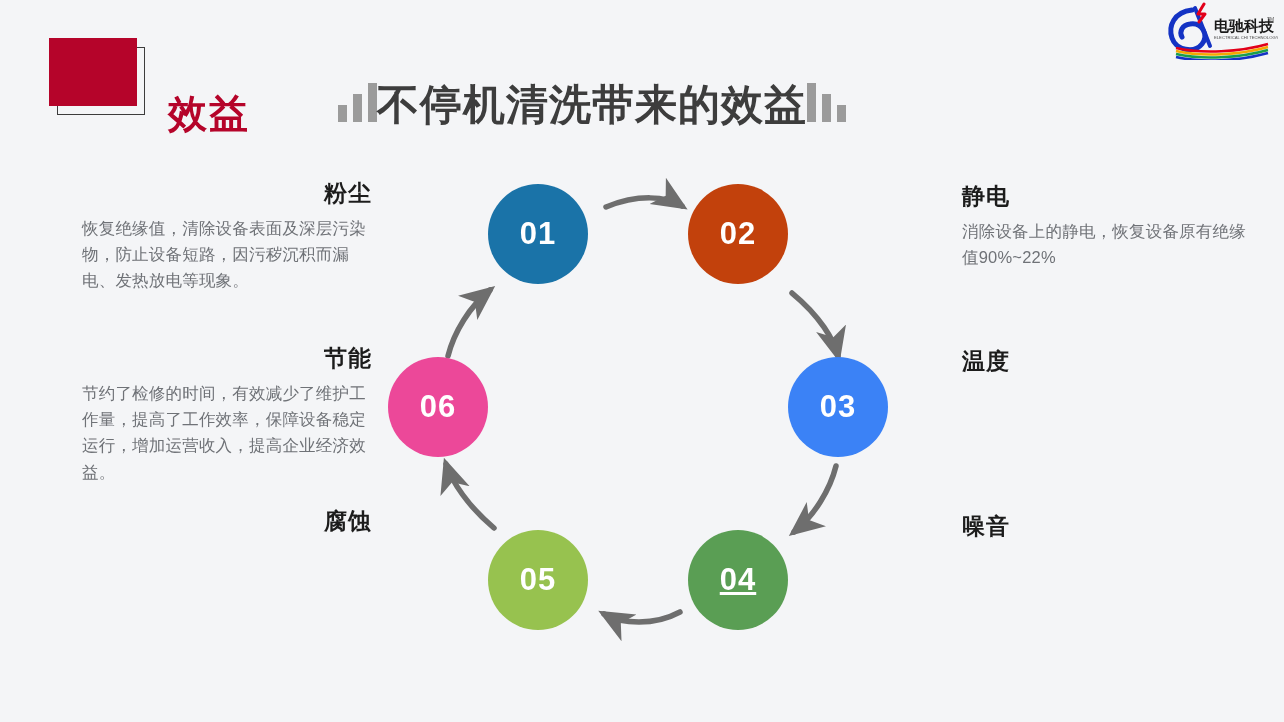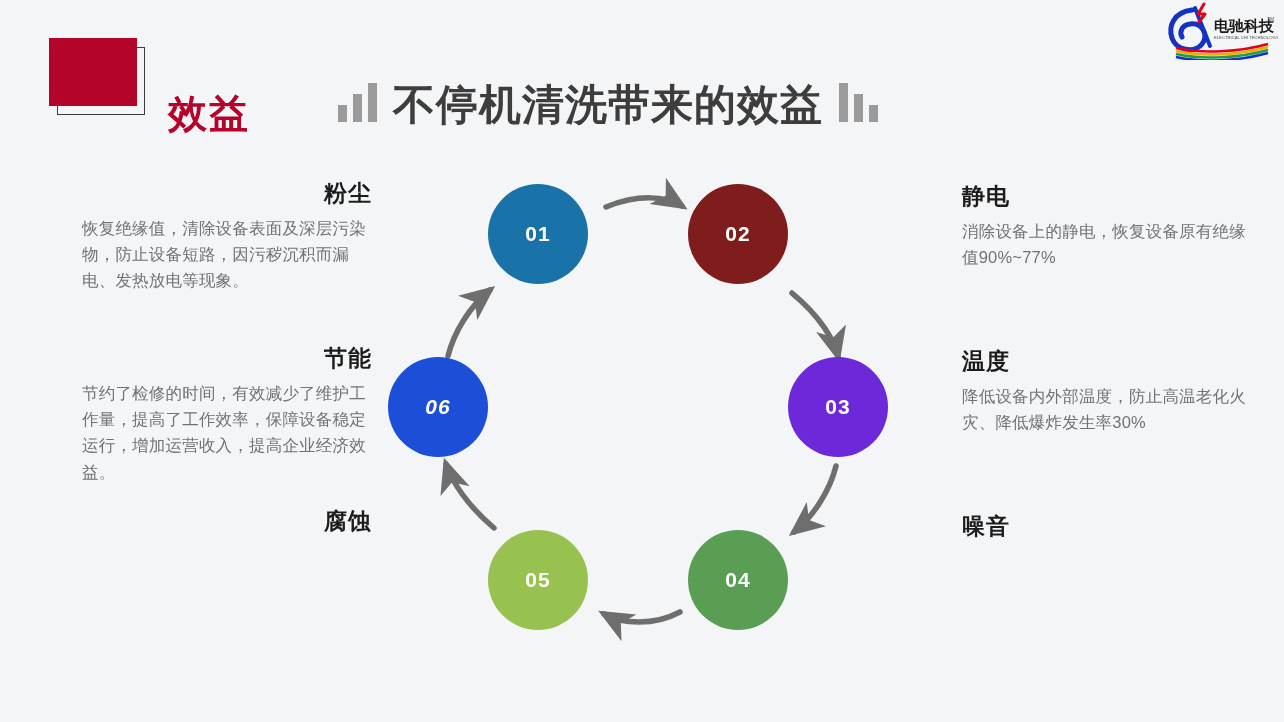--- a/index.html
+++ b/index.html
@@ -59,21 +59,20 @@
     white-space: nowrap;
     margin-top: 45px;
   }
 
   .title-row {
     position: absolute;
     left: 338px;
     top: 66px;
     display: flex;
     align-items: flex-end;
-    gap: 16px;
     height: 62px;
   }
   .bars {
     display: flex;
     align-items: flex-end;
     gap: 6px;
     height: 42px;
     padding-bottom: 6px;
   }
   .bars span {
@@ -123,21 +122,21 @@
   }
   .node {
     position: absolute;
     width: 100px;
     height: 100px;
     border-radius: 50%;
     display: flex;
     align-items: center;
     justify-content: center;
     color: #ffffff;
-    font-size: 21px;
+    font-size: 31px;
     font-weight: bold;
     letter-spacing: 1px;
   }
   .node-01 { left: 118px; top: 24px;  background: #1a73a8; }
   .node-02 { left: 318px; top: 24px;  background: #2f9bdb; }
   .node-03 { left: 418px; top: 197px; background: #1ba3aa; }
   .node-04 { left: 318px; top: 370px; background: #5a9e54; }
   .node-05 { left: 118px; top: 370px; background: #97c24f; text-align: center; }
   .node-06 { left: 18px;  top: 197px; background: #fbb900; }
 
@@ -229,58 +228,57 @@
 
         <path d="M124 368 C98 346, 82 322, 76 304"></path>
 
         <path d="M78 196 C84 172, 100 146, 120 130"></path>
       </g>
     </svg>
 
     <div class="node node-01" style="background: rgb(26, 115, 168);">
         <span>01</span>
       </div>
-    <div class="node node-02" style="background: #7f1d1d;">
+    <div class="node node-02" style="background: #c2410c;">
         <span>02</span>
       </div>
-    <div class="node node-03" style="background: #6d28d9;">
+    <div class="node node-03" style="background: #3b82f6;">
         <span>03</span>
       </div>
-    <div class="node node-04" style="background: rgb(90, 158, 84);">
+    <div class="node node-04" style="background: rgb(90, 158, 84); text-decoration: underline;">
         <span>04</span>
       </div>
     <div class="node node-05" style="background: rgb(151, 194, 79);">
         <span>05</span>
       </div>
-    <div class="node node-06" style="background: #1d4ed8; font-style: italic;">
+    <div class="node node-06" style="background: #ec4899;">
         <span>06</span>
       </div>
   </div>
 
   <div class="block left blk-energy">
     <div class="head">节能</div>
     <div class="body">节约了检修的时间，有效减少了维护工作量，提高了工作效率，保障设备稳定运行，增加运营收入，提高企业经济效益。</div>
   </div>
 
   <div class="block left blk-dust">
     <div class="head">粉尘</div>
     <div class="body">恢复绝缘值，清除设备表面及深层污染物，防止设备短路，因污秽沉积而漏电、发热放电等现象。</div>
   </div>
 
   <div class="block left blk-corr">
     <div class="head">腐蚀</div>
   </div>
 
   <div class="block right blk-static">
     <div class="head">静电</div>
-    <div class="body">消除设备上的静电，恢复设备原有绝缘值90%~77%</div>
+    <div class="body">消除设备上的静电，恢复设备原有绝缘值90%~22%</div>
   </div>
 
   <div class="block right blk-temp">
     <div class="head">温度</div>
-    <div class="body">降低设备内外部温度，防止高温老化火灾、降低爆炸发生率30%</div>
   </div>
 
   <div class="block right blk-noise">
     <div class="head">噪音</div>
   </div>
 
 </div>
 
 </body></html>

